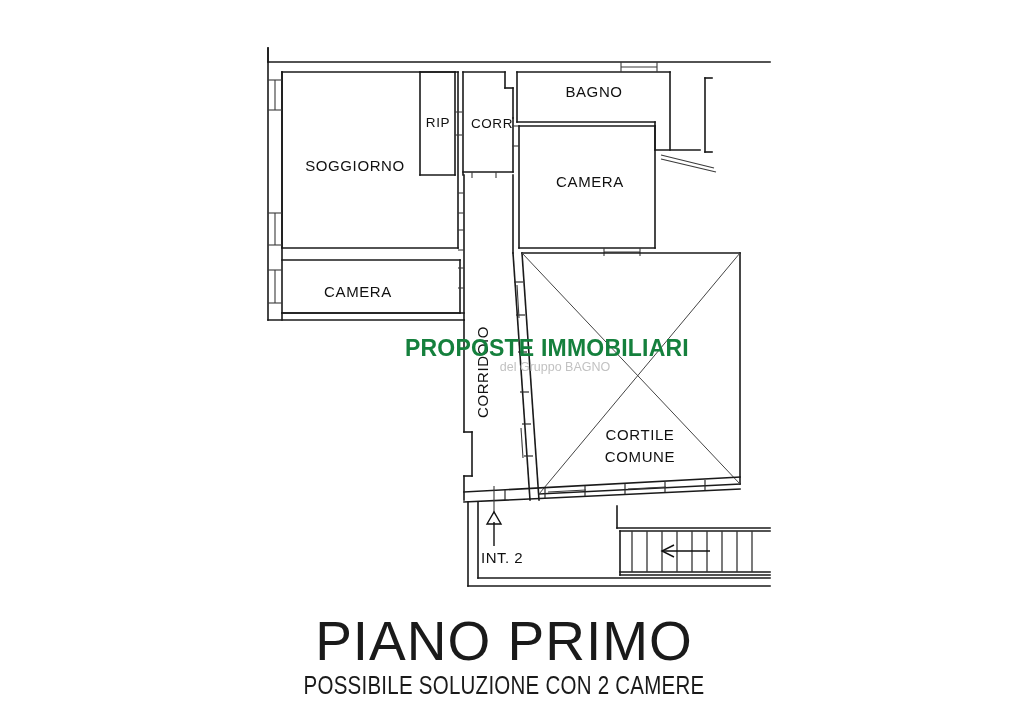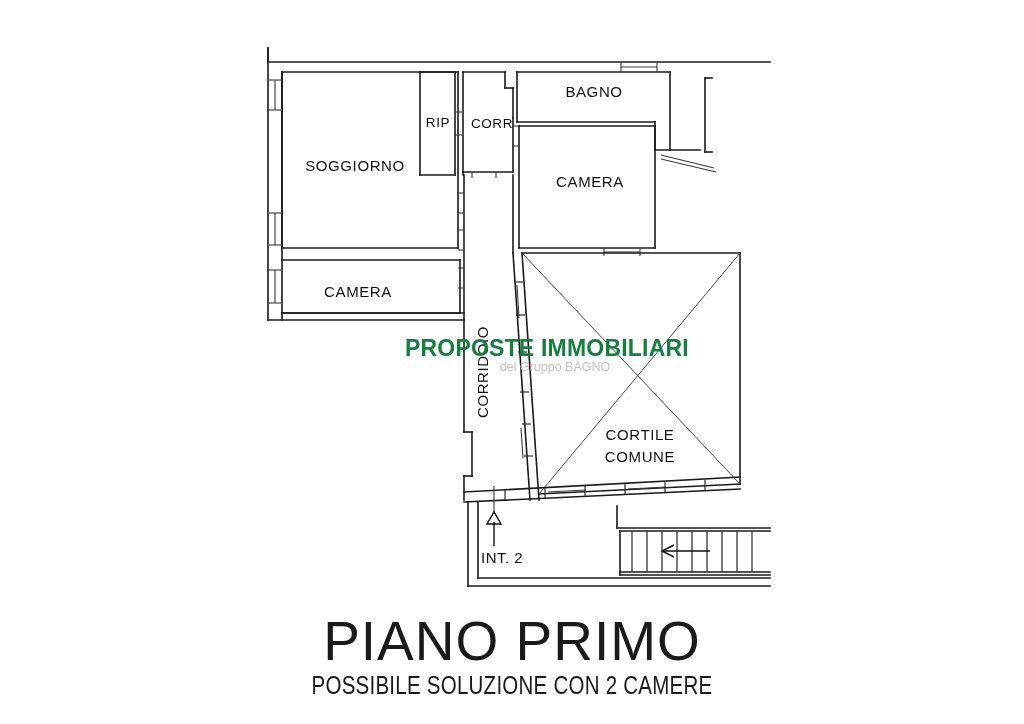--- a/index.html
+++ b/index.html
@@ -81,21 +81,21 @@
     font-size: 12.5px;
     color: #c2c2c2;
     line-height: 16px;
     margin-top: 1px;
     margin-left: 70px;
     white-space: nowrap;
   }
 
   #title-block {
     position: absolute;
-    left: 8px;
+    left: 0;
     top: 612px;
     width: 1008px;
     text-align: center;
   }
   #title-main {
     font-family: "Liberation Sans", sans-serif;
     font-size: 55px;
     font-weight: 400;
     letter-spacing: 1px;
     color: #1a1a1a;

